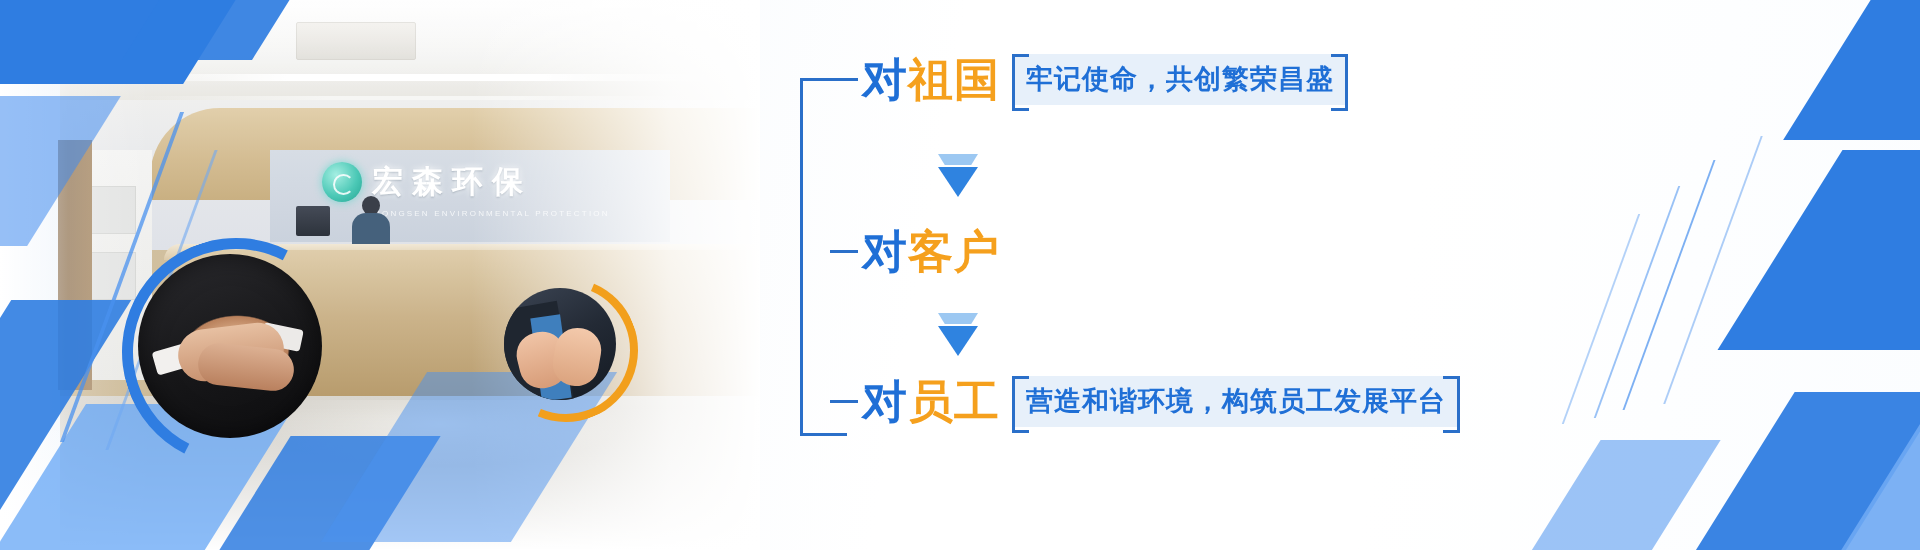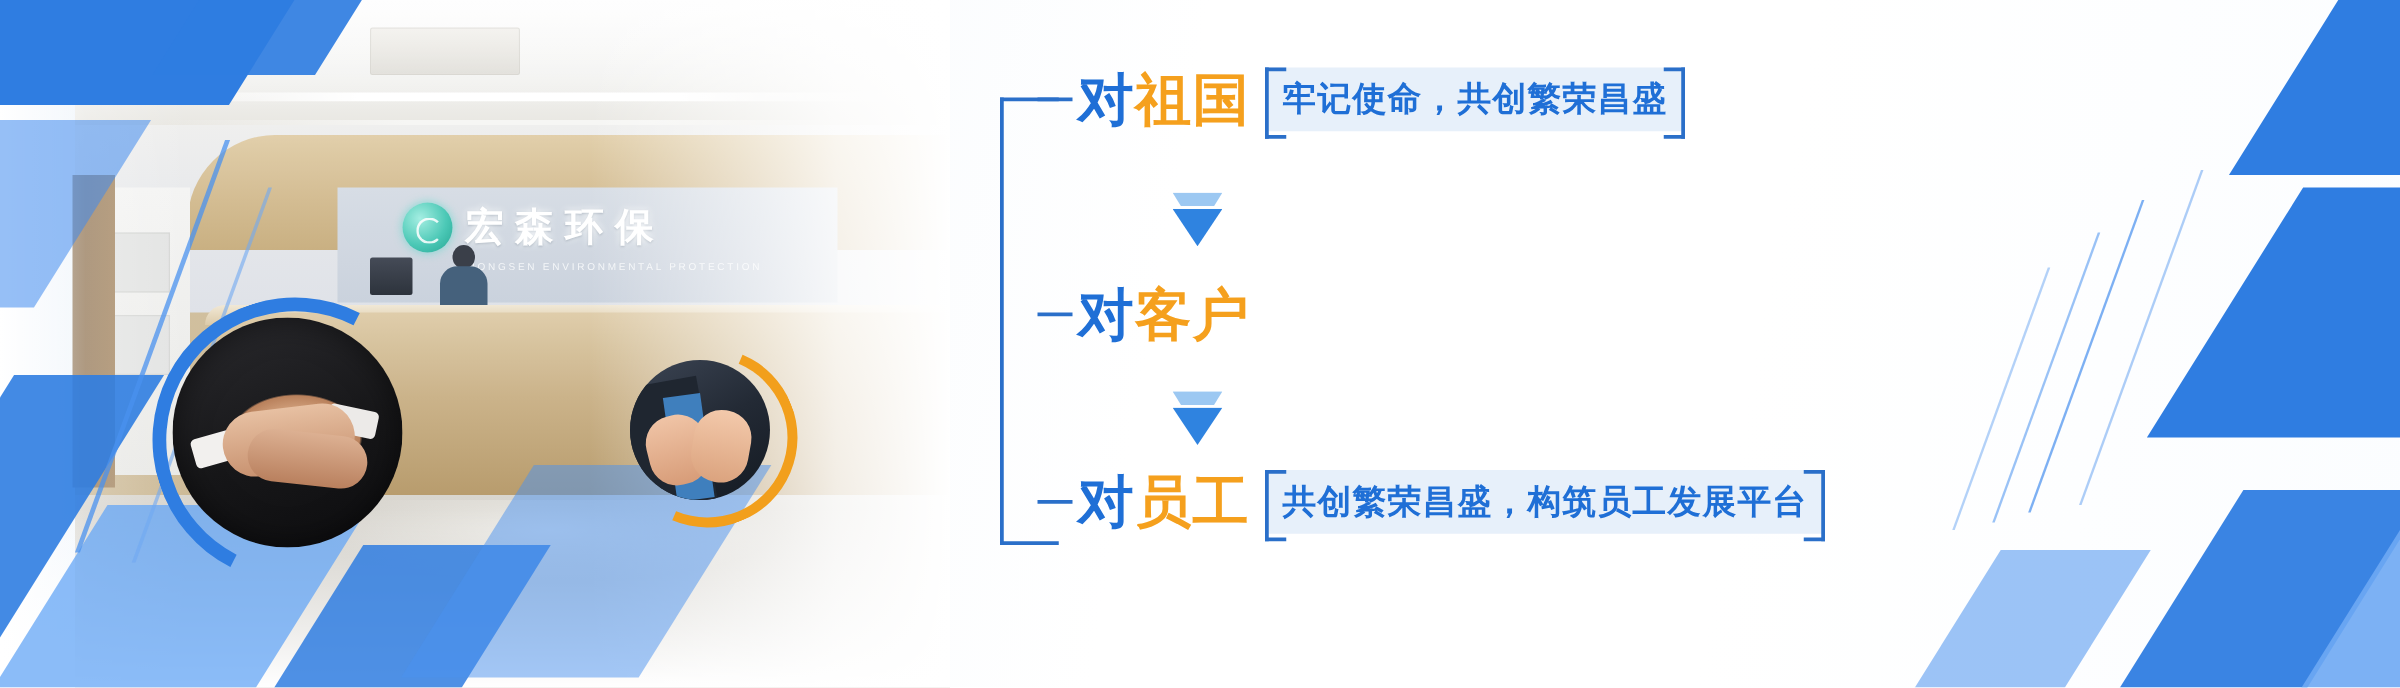--- a/index.html
+++ b/index.html
@@ -316,17 +316,17 @@
     <div class="arrow a2">
       <div class="top"></div>
       <div class="bot"></div>
     </div>
 
     <div class="row row3">
       <div class="stem"></div>
       <div class="lead">
         <span class="b">对</span><span class="o">员工</span>
       </div>
-      <div class="chip">共创繁荣昌盛，构筑员工发展平台</div>
+      <div class="chip">营造和谐环境，构筑员工发展平台</div>
     </div>
   </div>
 
 </div>
 
 </body></html>

